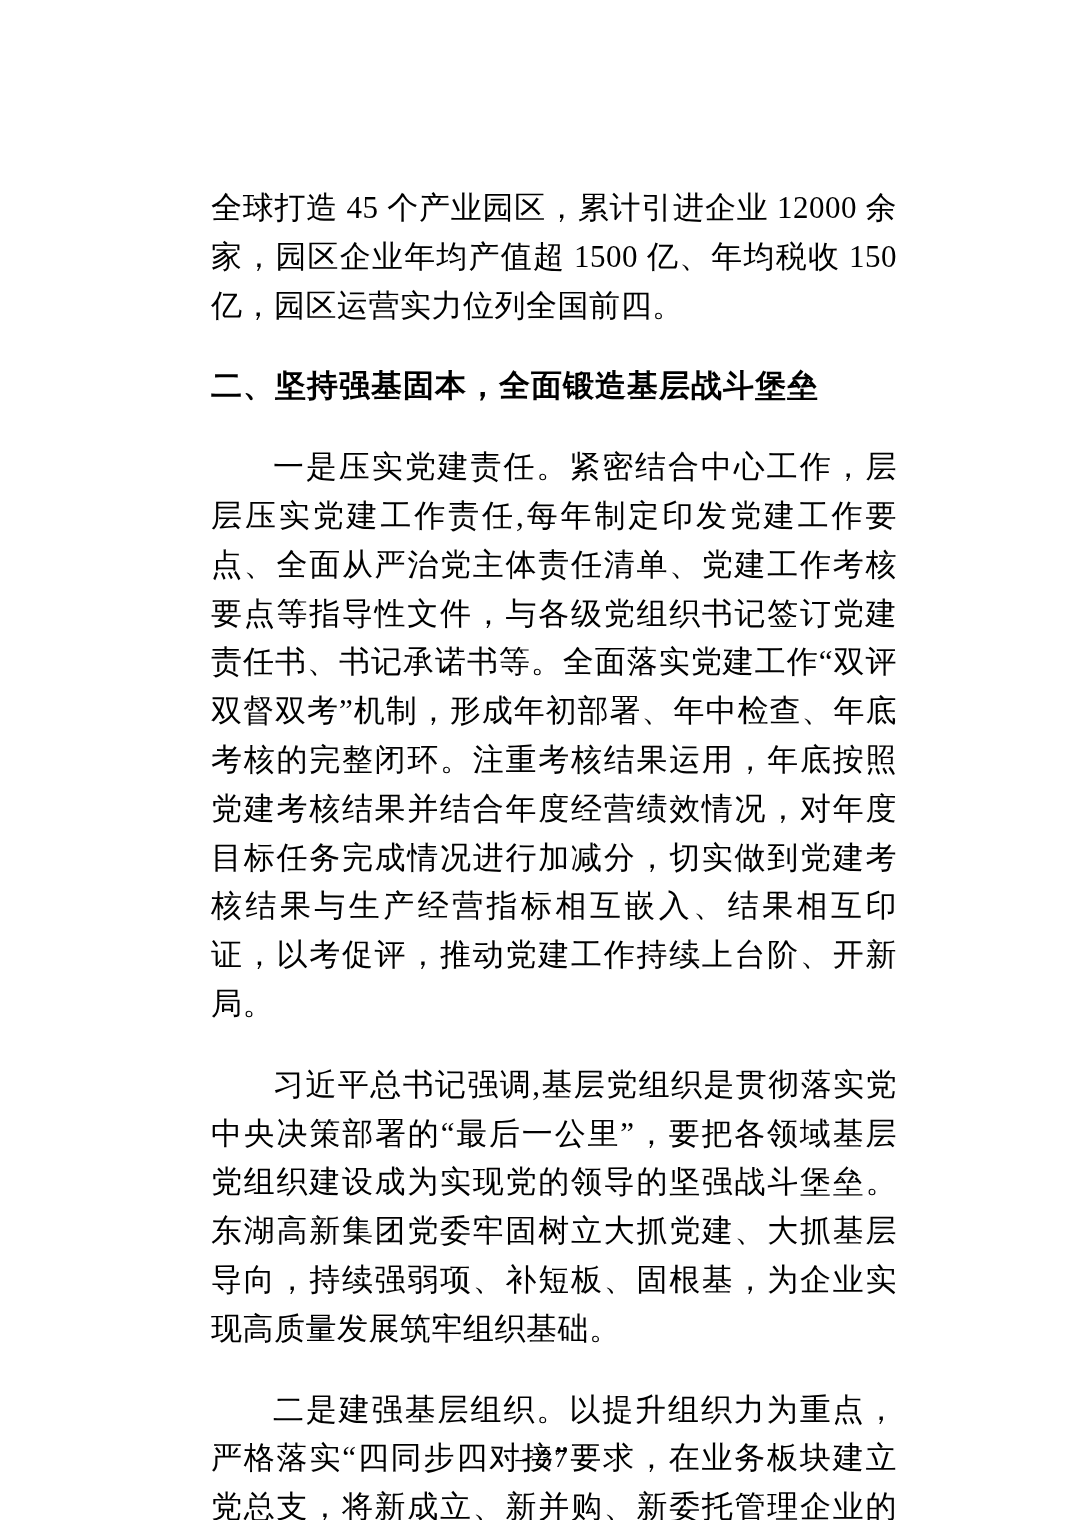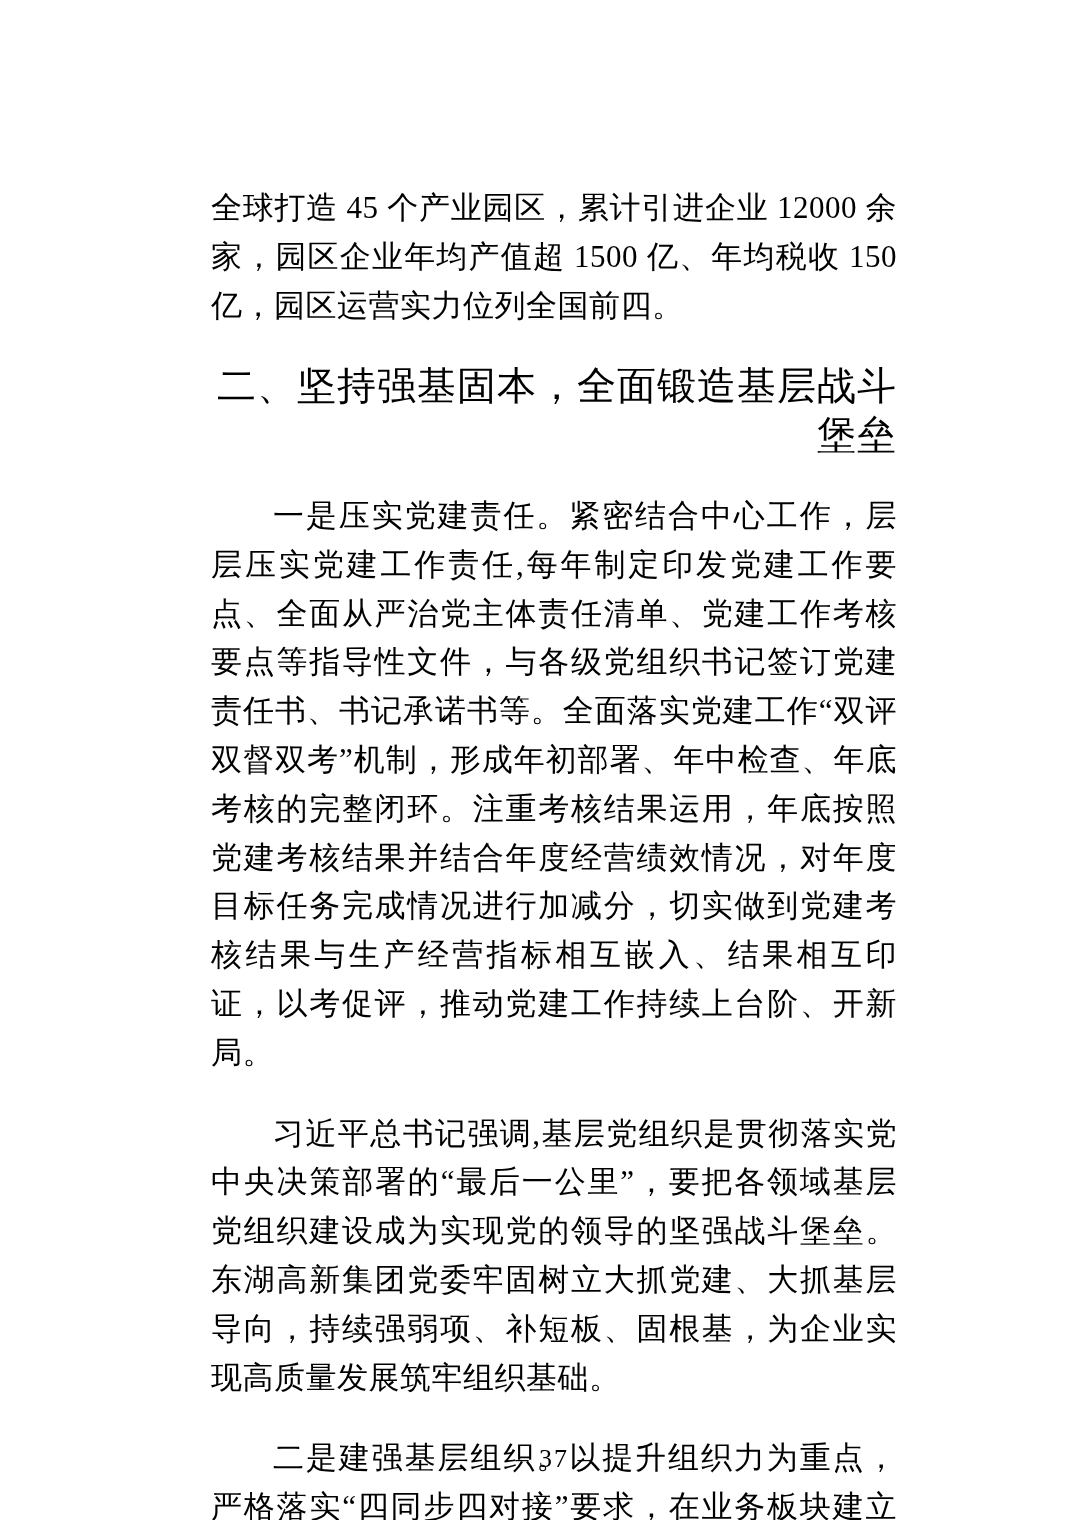--- a/index.html
+++ b/index.html
@@ -27,23 +27,23 @@
     text-align: justify;
     letter-spacing: 0.5px;
   }
   .para {
     text-align: justify;
   }
   .para.indent {
     text-indent: 2em;
   }
   .section-heading {
-    font-weight: 400;
-    text-align: right;
-    font-size: 39px;
+    font-weight: 700;
+    text-align: left;
+    font-size: 31px;
     line-height: 48.8px;
     letter-spacing: 1px;
   }
   .footer {
     position: absolute;
     left: 163px;
     width: 750px;
     top: 1412px;
     text-align: center;
     font-size: 26px;

